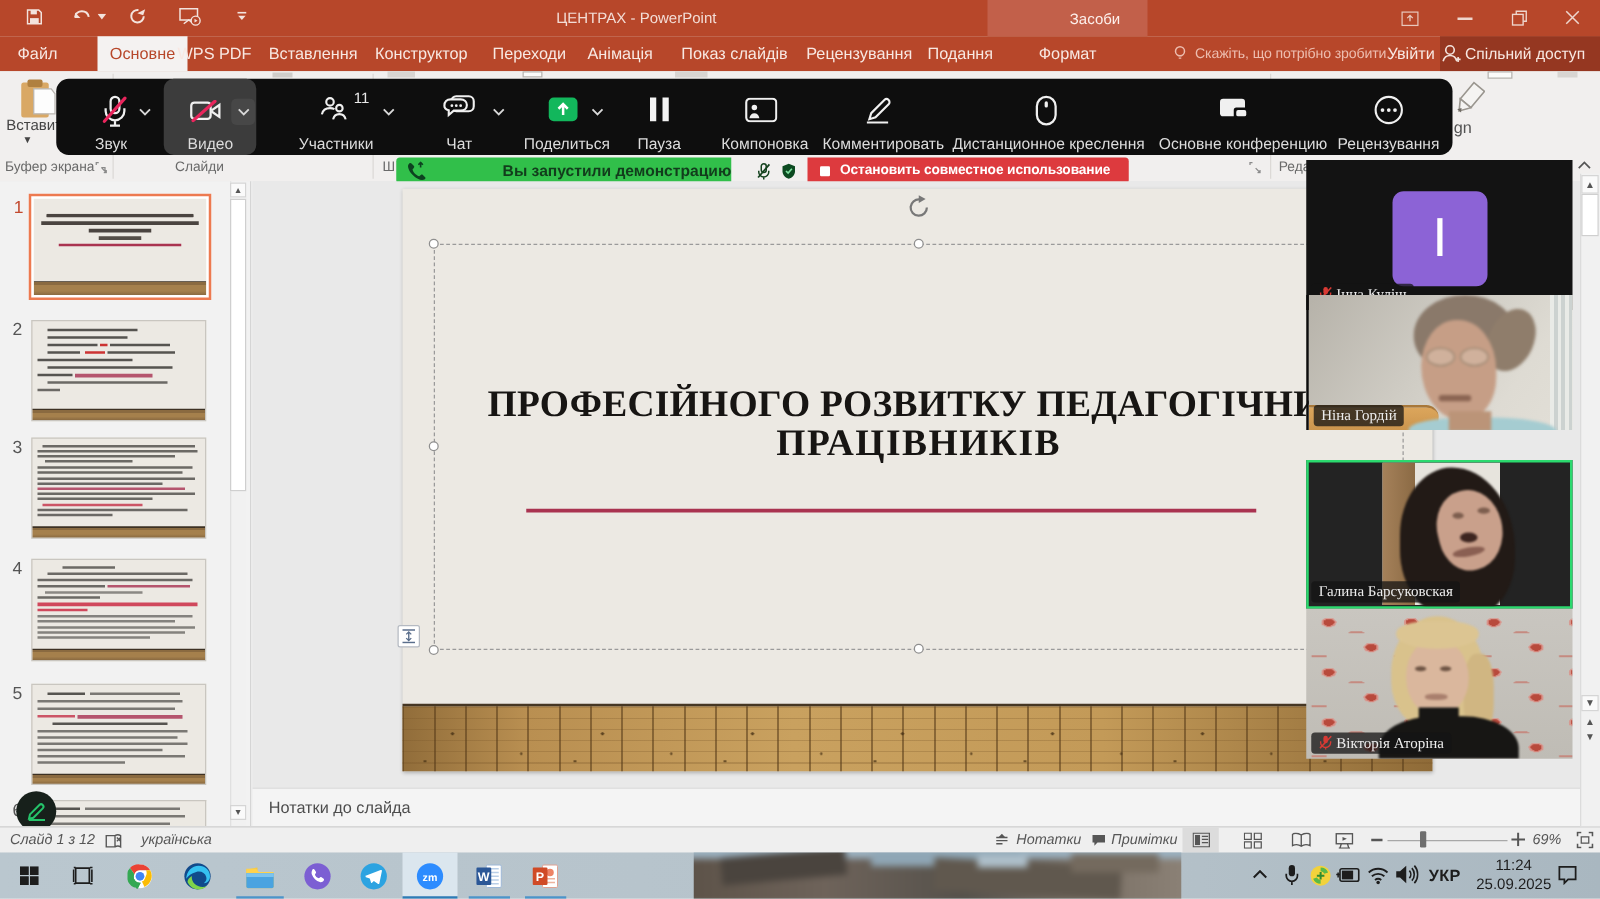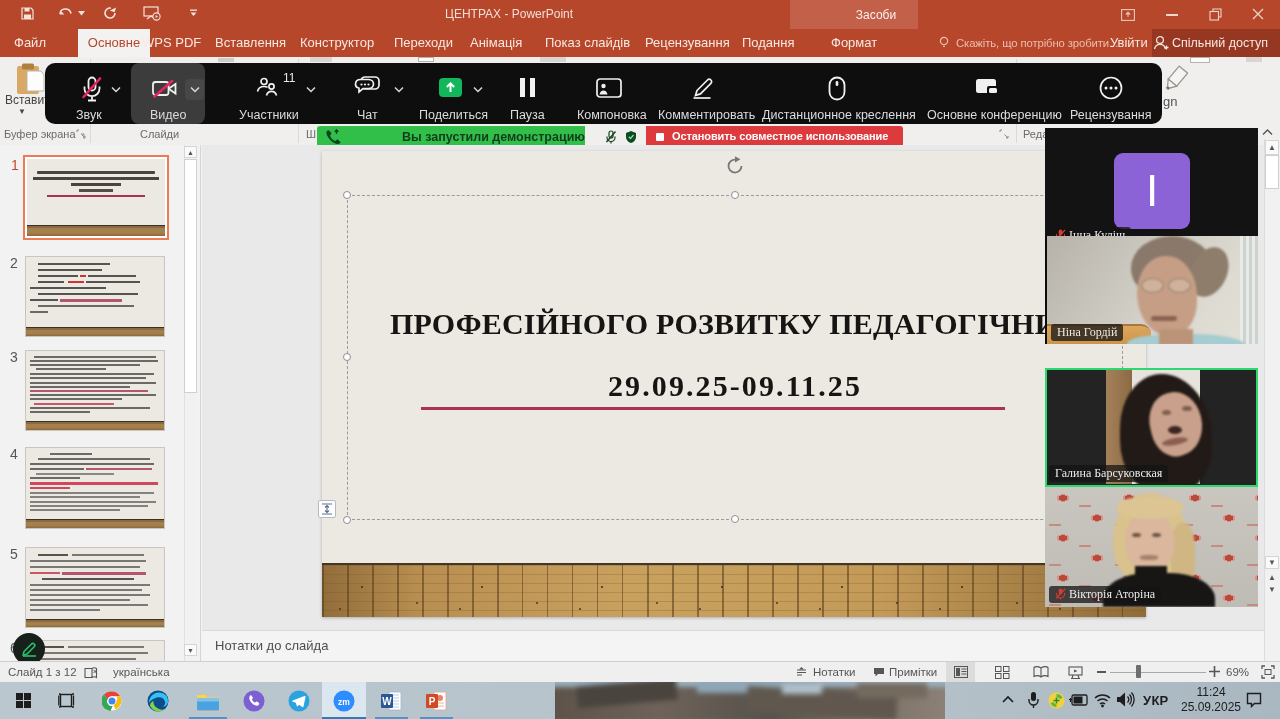--- a/index.html
+++ b/index.html
@@ -55,21 +55,21 @@
   .namechip { position:absolute; left:4px; bottom:3px; height:17px; background:rgba(20,20,20,.75); border-radius:3px; color:#ececec; font-size:12px; line-height:17px; padding:0 6px; white-space:nowrap;font-family:Liberation Serif, serif; }
   #logowall { background-image:
     radial-gradient(ellipse 8px 5px at 16px 9px, #b84a3c 0 55%, #d9938a 56% 75%, rgba(0,0,0,0) 76%),
     radial-gradient(ellipse 8px 5px at 50px 29px, #b84a3c 0 55%, #d9938a 56% 75%, rgba(0,0,0,0) 76%),
     radial-gradient(ellipse 11px 1.5px at 38px 17px, #c58a80 0 60%, rgba(0,0,0,0) 61%),
     radial-gradient(ellipse 11px 1.5px at 8px 36px, #c58a80 0 60%, rgba(0,0,0,0) 61%);
     background-size:66px 40px; background-position:2px 2px; }
 
   
   #notes { left:202px; top:630px; width:1078px; height:31px; background:#f4f4f4; border-top:1px solid #d9d9d9; color:#4d4d4d; font-size:13px; }
-  #statusbar { left:0; top:661px; width:1280px; height:21px; background:#efefef; border-top:1px solid #cfcfcf; color:#565656; font-size:11.5px; }
+  #statusbar { left:0; top:661px; width:1280px; height:21px; background:#efefef; border-top:1px solid #cfcfcf; color:#565656; font-size:11.5px;font-style:italic; }
 
   
   #taskbar { left:0; top:682px; width:1280px; height:37px; background:linear-gradient(90deg,#bac7cf 0,#b7c4cc 40%,#b3c0c8 75%,#a9b7c0 100%); }
   .tbu { position:absolute; top:35px; height:2px; background:#4d94c9; }
 
   
   .sbtrack { position:absolute; background:#f1f1f1; border-left:1px solid #e0e0e0; }
   .sbthumb { position:absolute; background:#ffffff; border:1px solid #cfcfcf; }
   .sbarrow { position:absolute; background:#fafafa; border:1px solid #d5d5d5; color:#555; text-align:center; }
 </style>
@@ -447,21 +447,21 @@
   </svg>
 
 <div class="abs" style="left:318px;top:500px;width:18px;height:18px;background:#fff;border:1px solid #b5bac2;border-radius:2px"></div>
 <svg class="abs" style="left:321px;top:503px" width="12" height="12" viewBox="0 0 12 12">
     <path d="M1 1h10M1 11h10" stroke="#5a6e8c" stroke-width="1.2"></path>
     <path d="M6 2.5v7M4 4.5 6 2.5l2 2M4 7.5l2 2 2-2" stroke="#5a6e8c" stroke-width="1.1" fill="none"></path>
   </svg>
 
 <div class="abs" id="slidetitle">
   <div class="tline" style="top:31px;letter-spacing:0.2px">ПРОФЕСІЙНОГО РОЗВИТКУ ПЕДАГОГІЧНИХ</div>
-  <div class="tline" style="top:93px;font-size:30px;letter-spacing:2.1px">29.09.25-09.11.25</div>
+  <div class="tline" style="top:62px">ПРАЦІВНИКІВ</div>
 </div>
 <div class="abs" id="redline"></div>
 
 <div class="tile" style="top:128px;height:120px;background:#131313">
   <div class="abs" style="left:69px;top:25px;width:76px;height:76px;border-radius:9px;background:#8c63d6"></div>
   <div class="abs" style="left:69px;top:25px;width:76px;height:76px;text-align:center;line-height:76px;color:#fff;font-size:44px;font-weight:400">I</div>
   <div class="namechip" style="bottom:4px"><svg style="vertical-align:-2px" width="11" height="12" viewBox="0 0 11 12">
         <rect x="3.7" y="0.5" width="3.6" height="6" rx="1.8" fill="#d83a34"></rect>
         <path d="M1.5 5v1a4 4 0 0 0 8 0V5M5.5 10v1.5" stroke="#d83a34" stroke-width="1.1" fill="none"></path>
         <path d="M1 10.5 10 1" stroke="#d83a34" stroke-width="1.2"></path>

